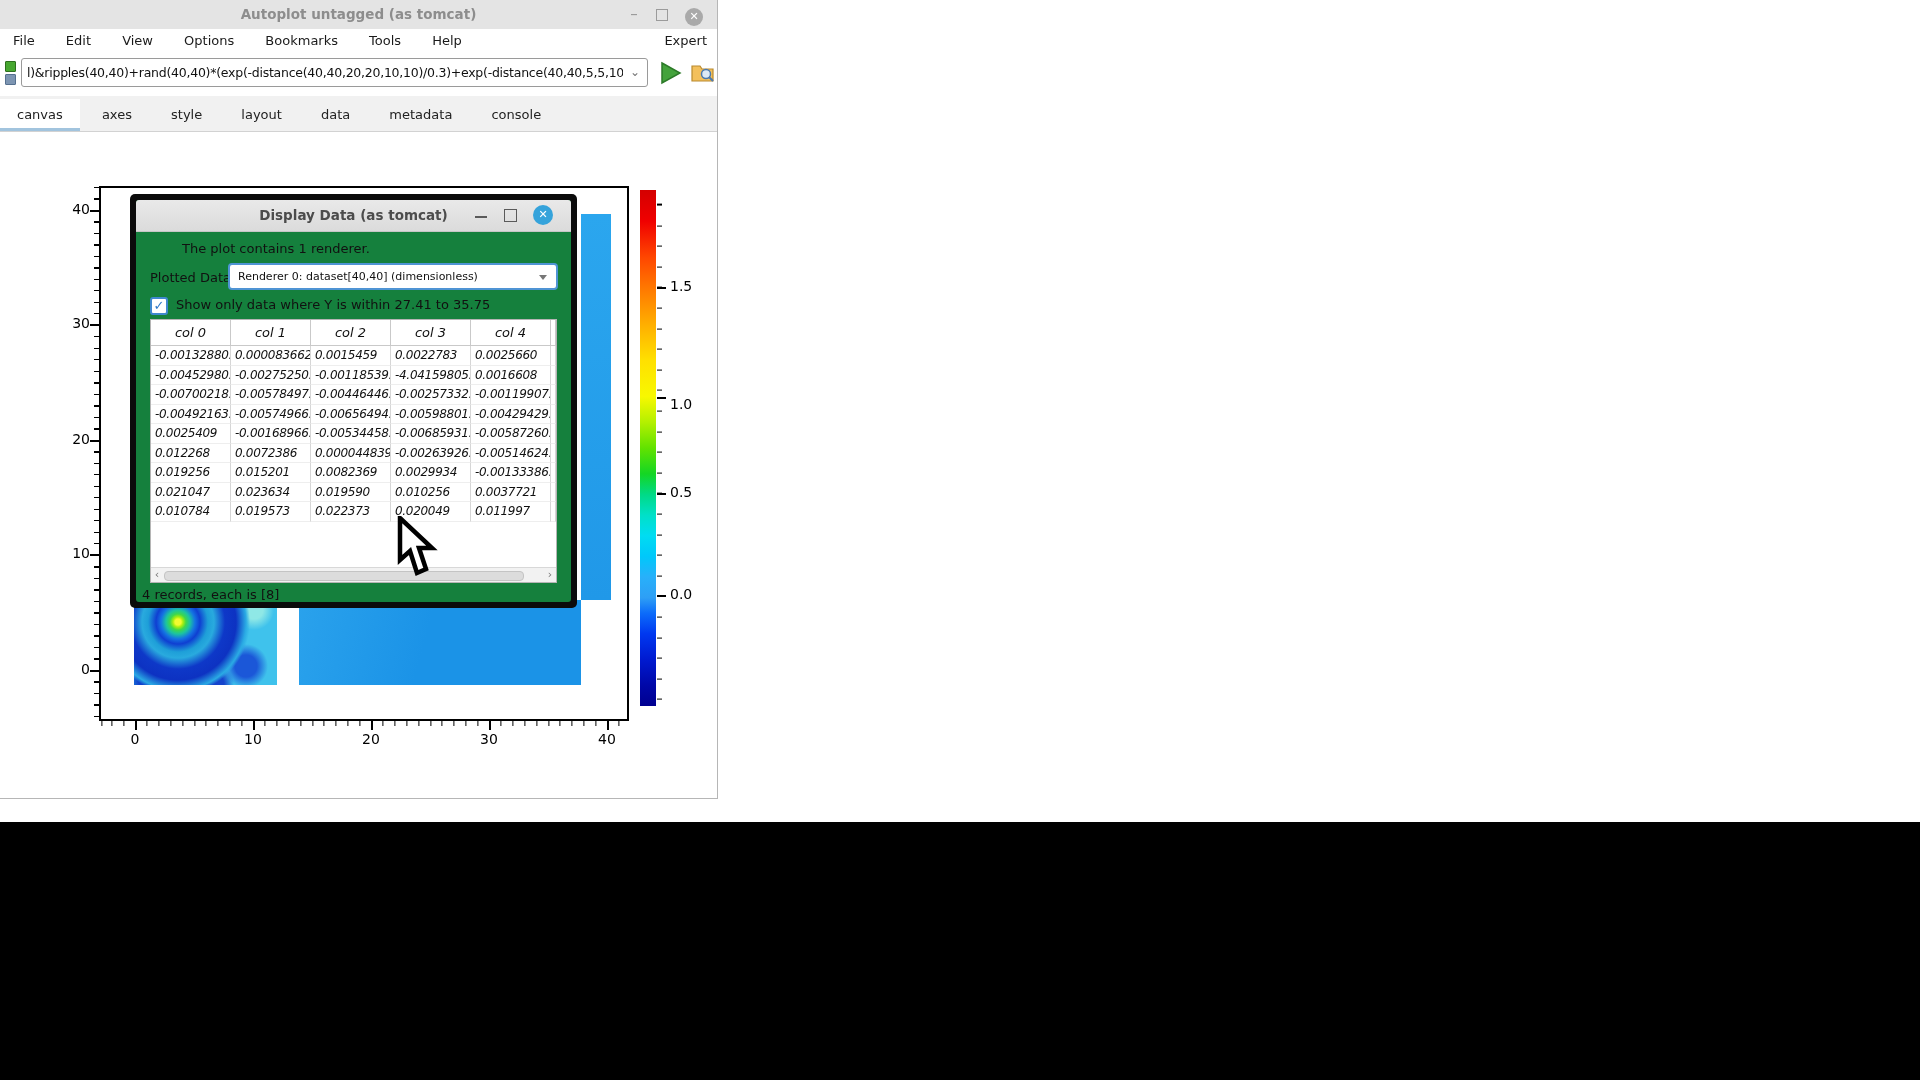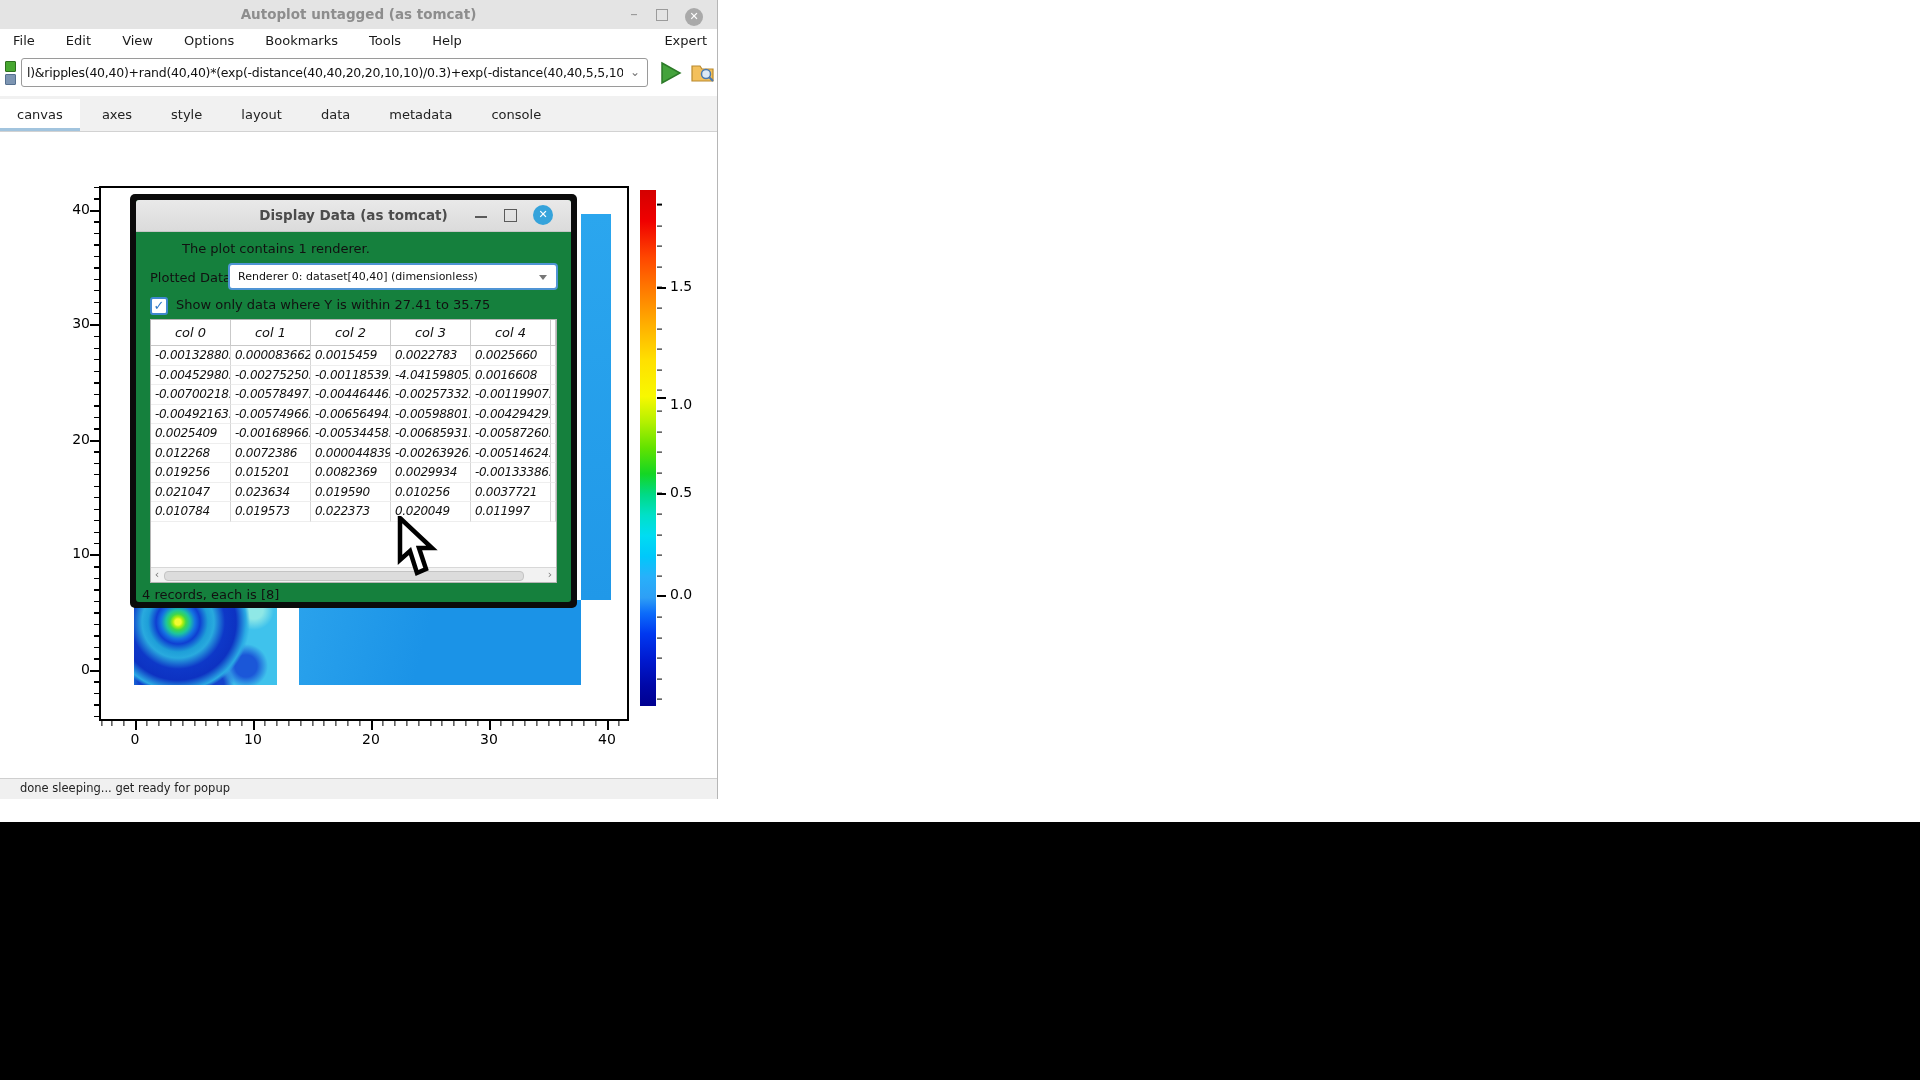--- a/index.html
+++ b/index.html
@@ -339,18 +339,15 @@
     </div>
    </div>
   </div>
 
   <div class="cursor">
     <svg width="46" height="62">
       <path d="M4 2 L4 44 L14 35 L21 57 L30 53 L23 32 L36 32 Z" fill="#fff" stroke="#000" stroke-width="4.5" stroke-linejoin="miter"></path>
     </svg>
   </div>
 
-  <div class="statusbar">
-    <span>done sleeping... get ready for popup</span>
-  </div>
 
  </div>
 </div>
 
 </body></html>

